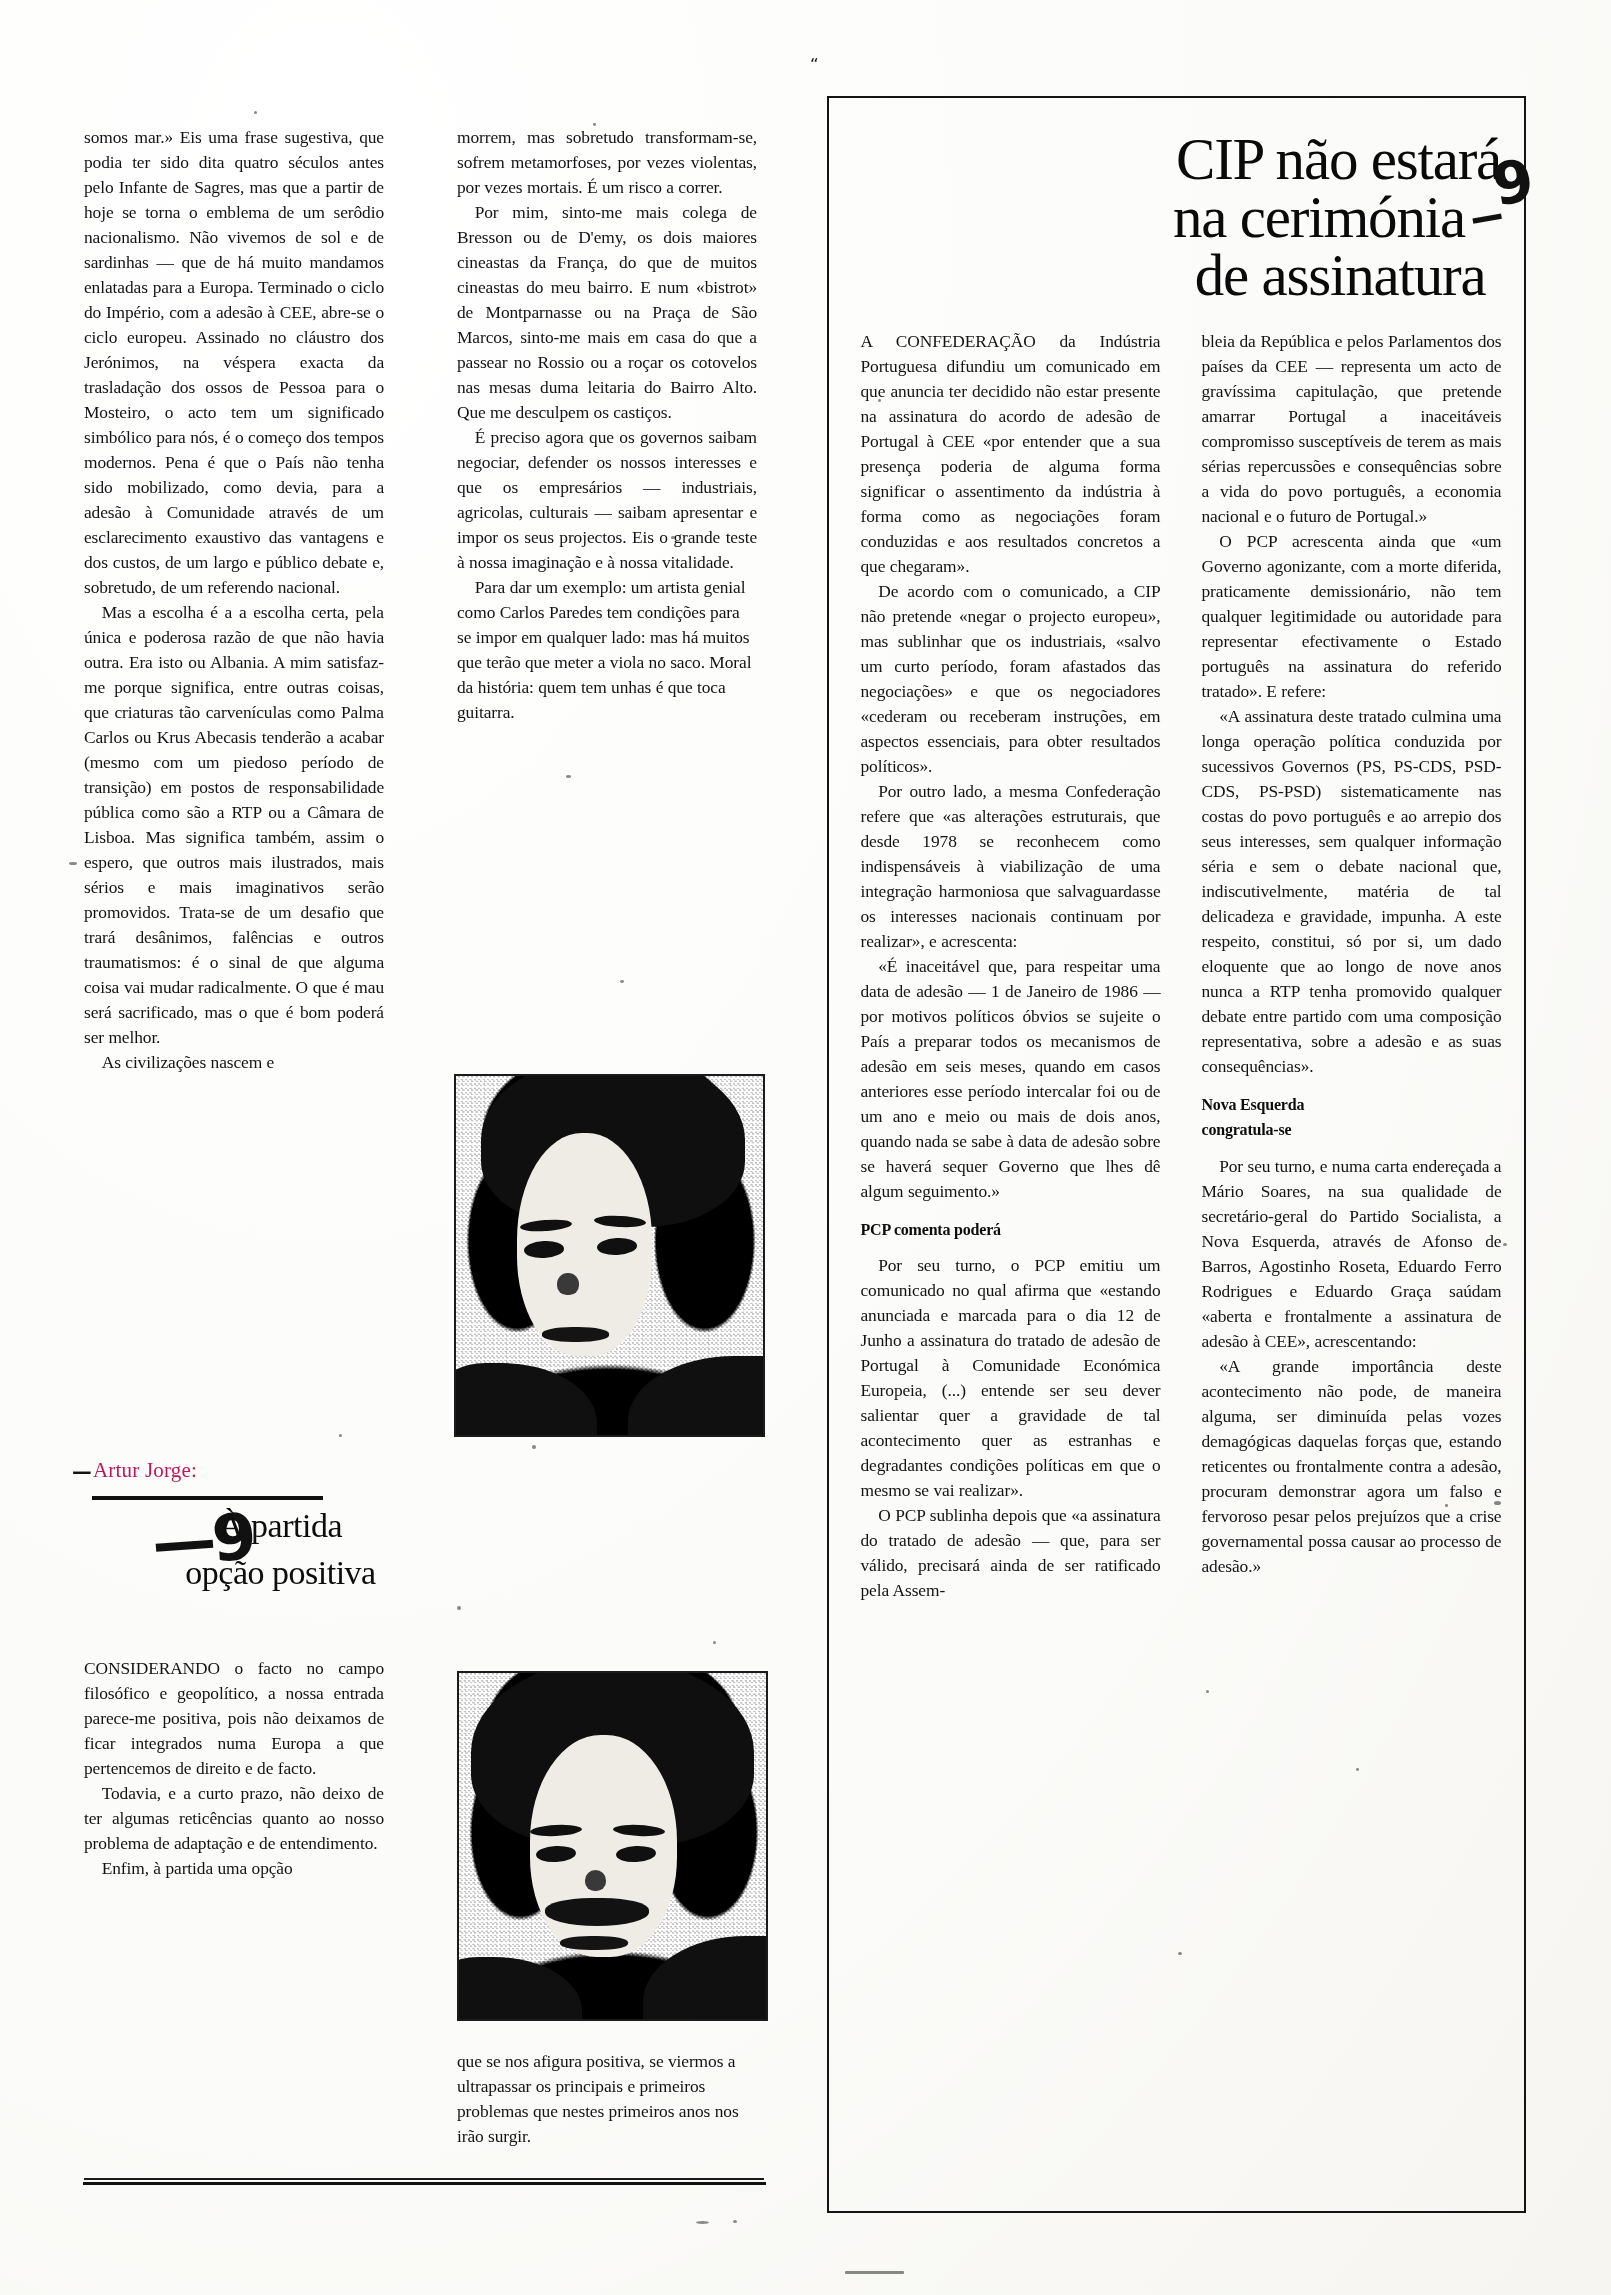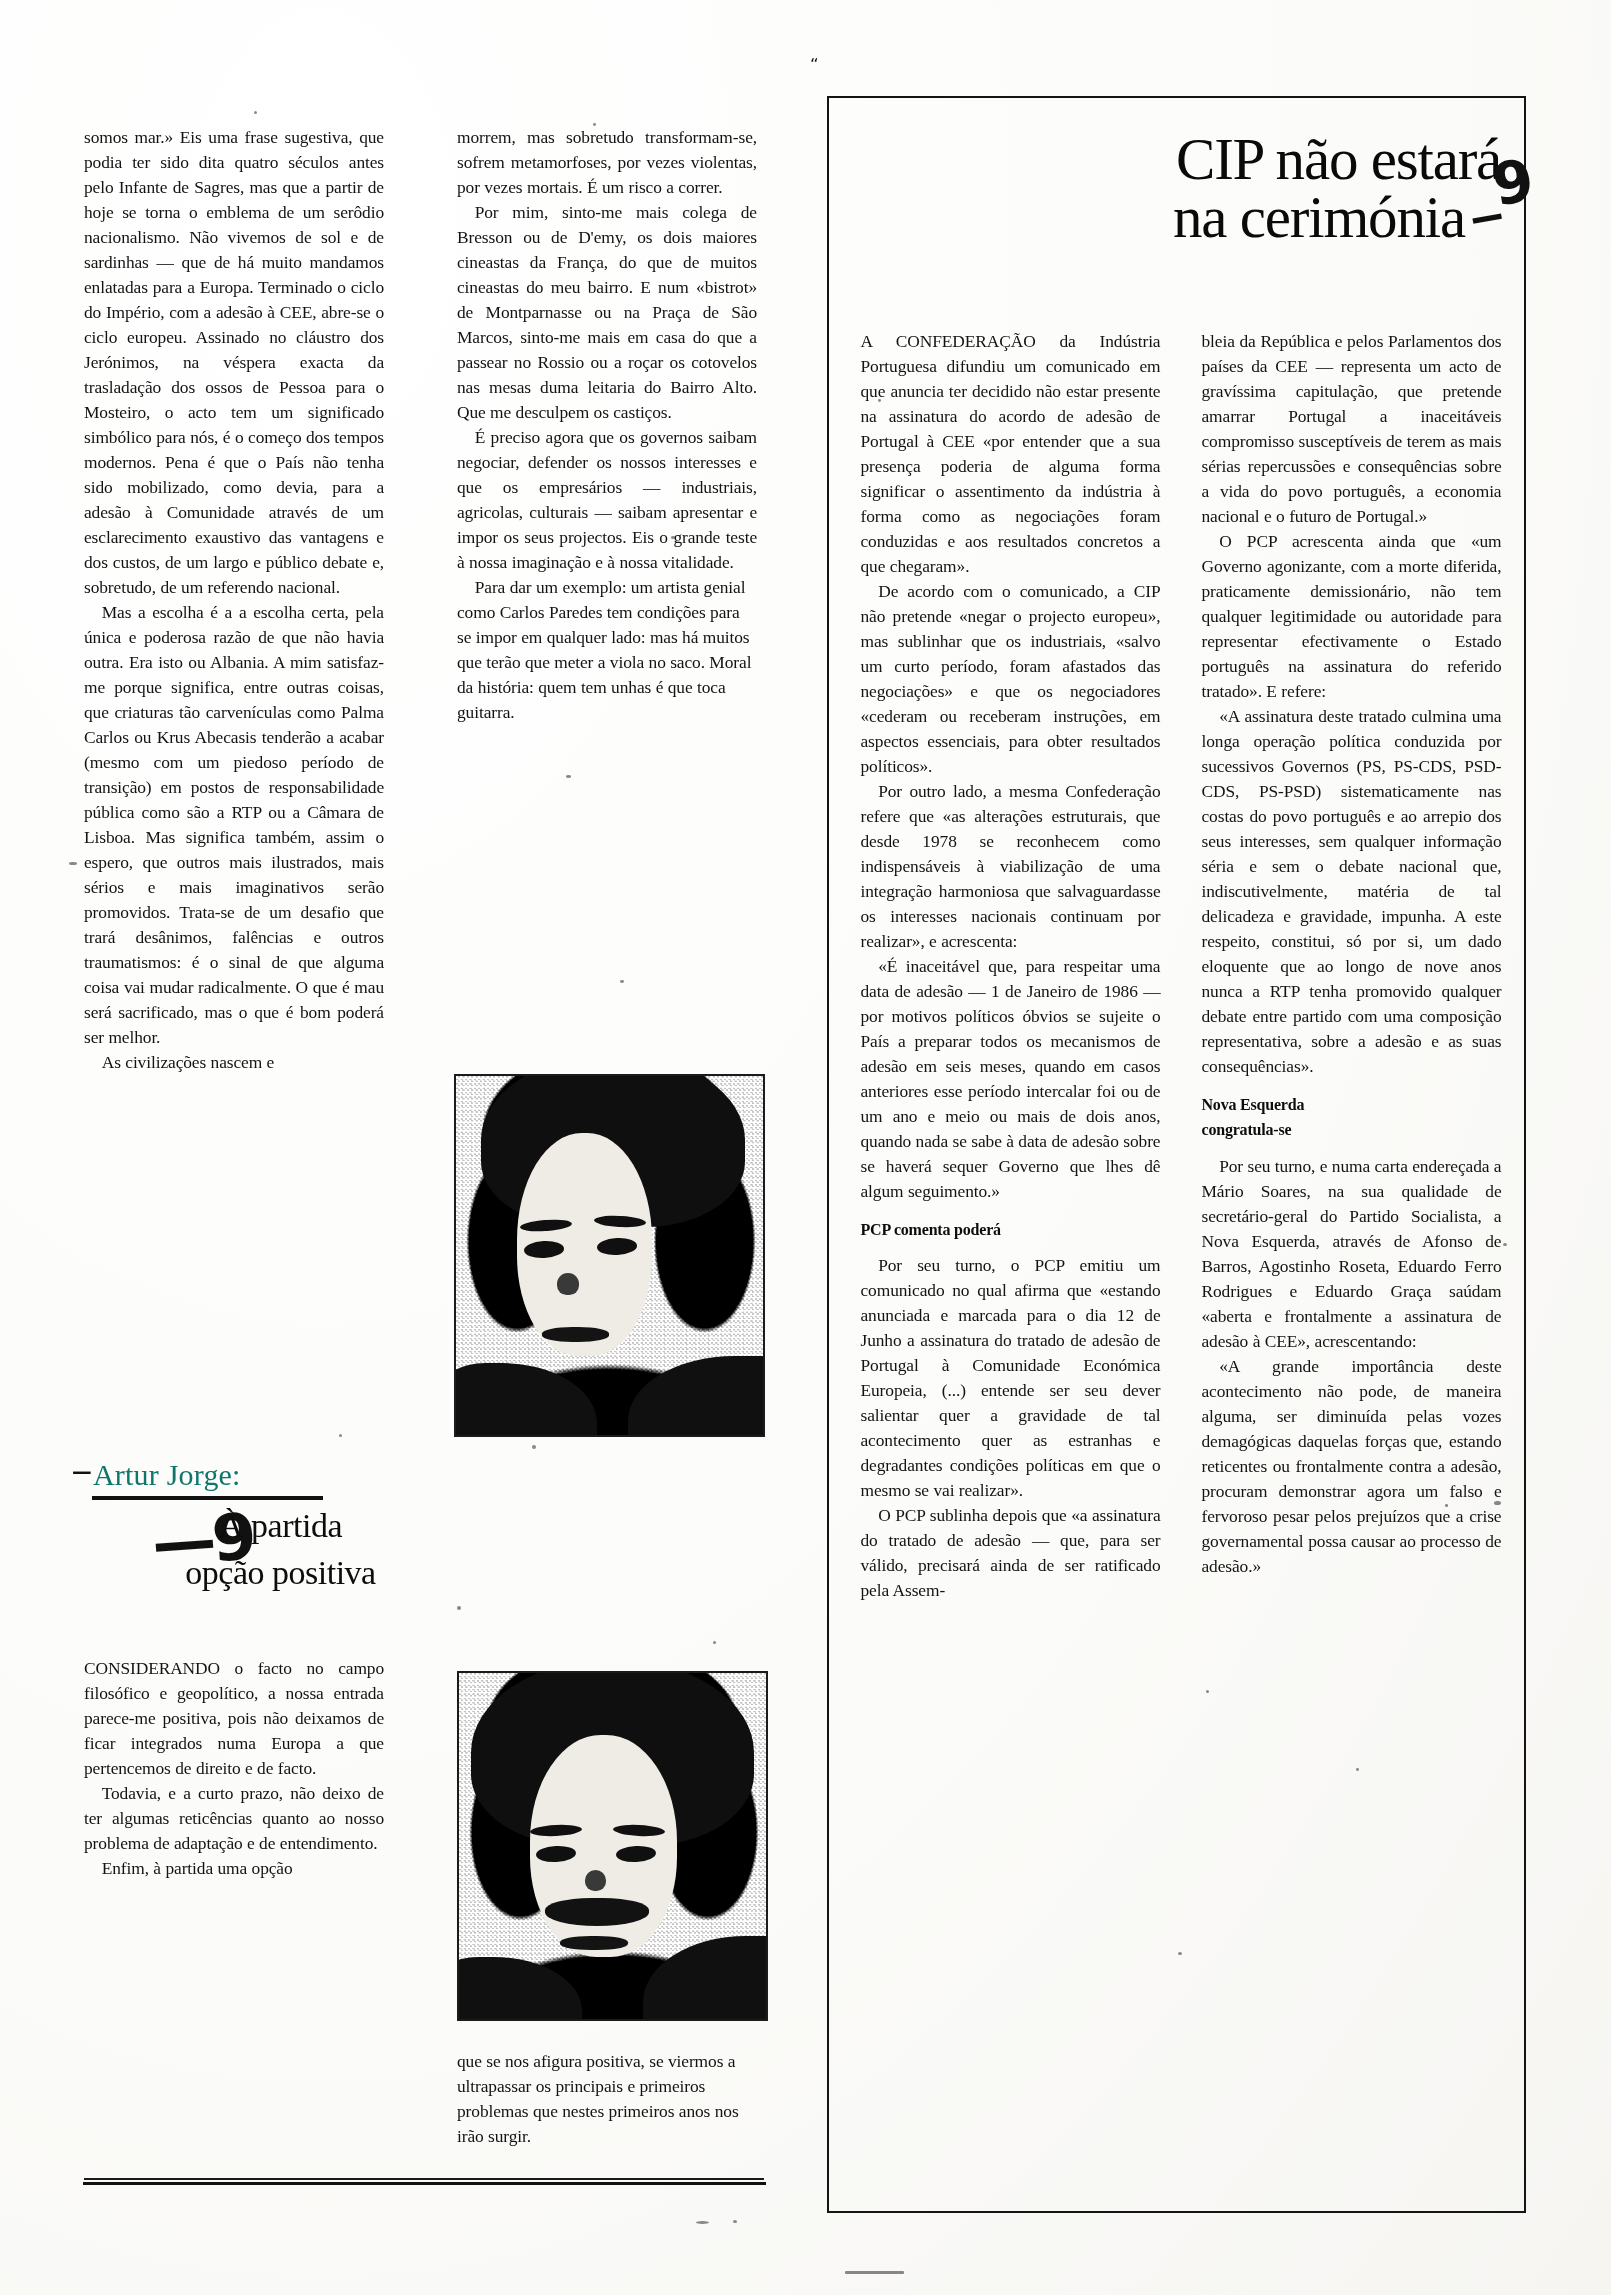--- a/index.html
+++ b/index.html
@@ -51,23 +51,23 @@
   .bodytext p.last{text-align:left;}
 
   
   .rule-thin{position:absolute;background:#1a1a1a;height:1.5px;}
   .rule-thick{position:absolute;background:#111;height:3.4px;}
 
   
   .kicker{
     position:absolute;
     left:93px;top:1458px;
-    font-size:30px;
+    font-size:21px;
     letter-spacing:0.2px;
-    color:#0f766e;
+    color:#be185d;
     font-family:"Liberation Serif", serif;
     white-space:nowrap;
   }
   .kicker-rule{
     position:absolute;left:92px;top:1496px;width:231px;height:4.4px;background:#111;
   }
 
   
   .sub-headline{
     position:absolute;
@@ -276,20 +276,21 @@
 
   <div class="rule-thin" style="left:84px;top:2178px;width:680px;"></div>
   <div class="rule-thick" style="left:83px;top:2182px;width:683px;"></div>
 
   <div class="cip-box">
     <div class="cip-inner">
 
       <div class="cip-headline">
         <span class="ln1">CIP não estará</span>
         <span class="ln2">na cerimónia</span>
+        <span class="ln3">de assinatura</span>
       </div>
 
       <div class="cip-cols">
 
         <div class="cip-col k1">
           <div class="bodytext">
             <p>A CONFEDERAÇÃO da Indústria Portuguesa difundiu um comunicado em que anuncia ter decidido não estar presente na assinatura do acordo de adesão de Portugal à CEE «por entender que a sua presença poderia de alguma forma significar o assentimento da indústria à forma como as negociações foram conduzidas e aos resultados concretos a que chegaram».</p>
             <p class="ind">De acordo com o comunicado, a CIP não pretende «negar o projecto europeu», mas sublinhar que os industriais, «salvo um curto período, foram afastados das negociações» e que os negociadores «cederam ou receberam instruções, em aspectos essenciais, para obter resultados políticos».</p>
             <p class="ind">Por outro lado, a mesma Confederação refere que «as alterações estruturais, que desde 1978 se reconhecem como indispensáveis à viabilização de uma integração harmoniosa que salvaguardasse os interesses nacionais continuam por realizar», e acrescenta:</p>
             <p class="ind">«É inaceitável que, para respeitar uma data de adesão — 1 de Janeiro de 1986 — por motivos políticos óbvios se sujeite o País a preparar todos os mecanismos de adesão em seis meses, quando em casos anteriores esse período intercalar foi ou de um ano e meio ou mais de dois anos, quando nada se sabe à data de adesão sobre se haverá sequer Governo que lhes dê algum seguimento.»</p>

